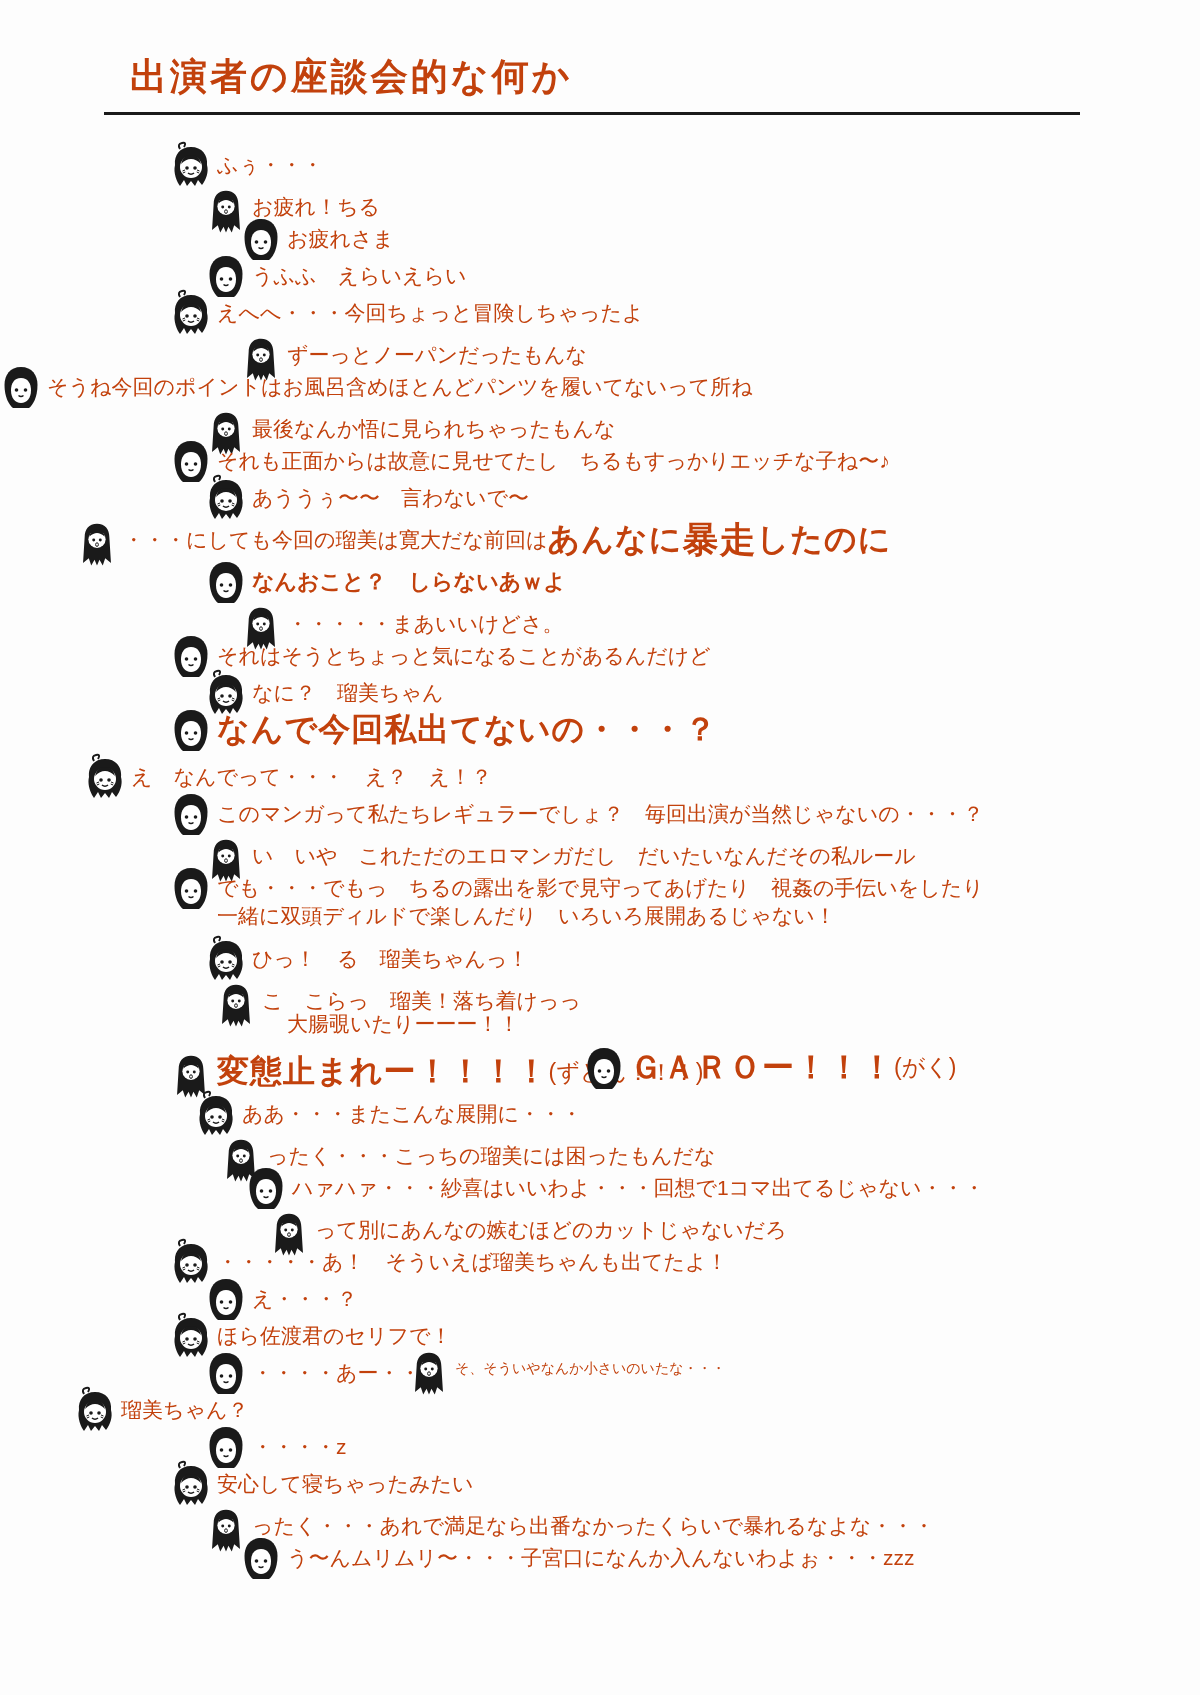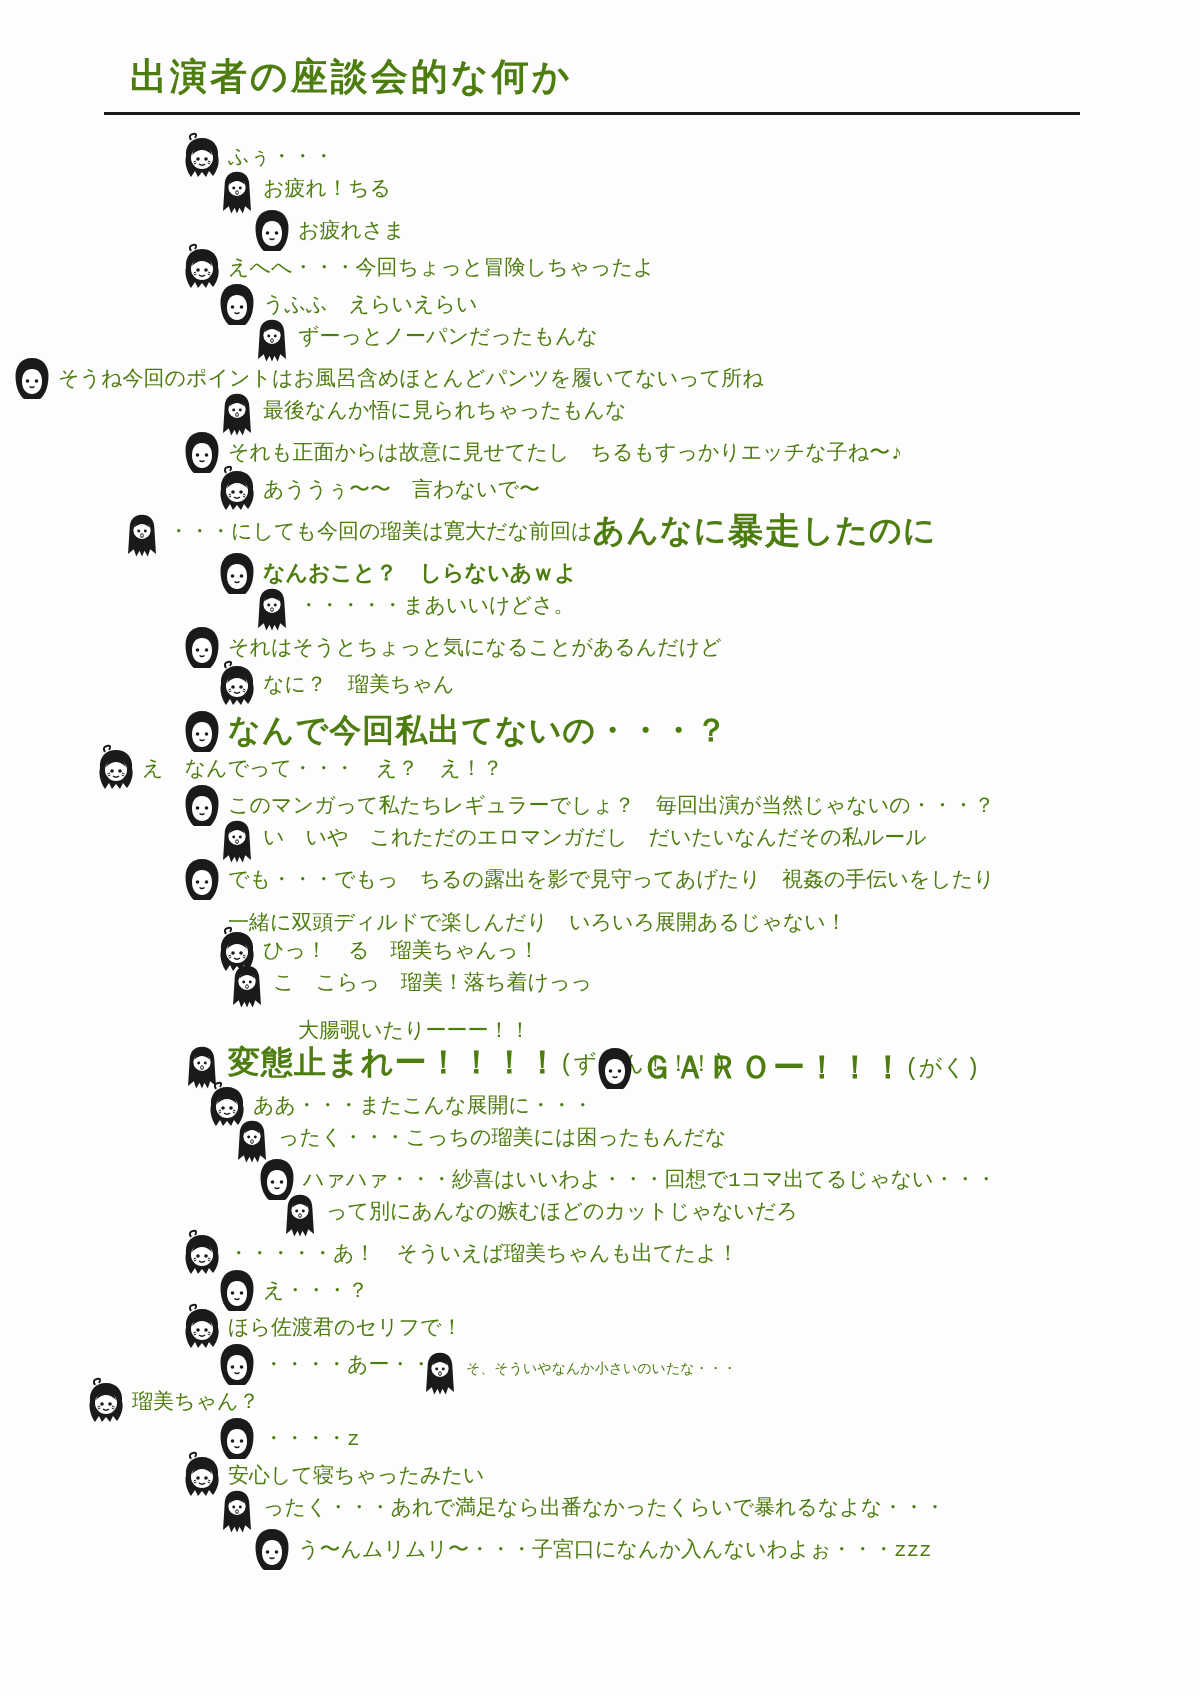--- a/index.html
+++ b/index.html
@@ -2,41 +2,40 @@
 <html><head>
 <meta charset="utf-8">
 <style>
   html,body{margin:0;padding:0;background:#e8e8e8;}
   .page{
     position:relative;
     width:1200px;height:1695px;
     background:#fdfdfd;
     margin:0 auto;
     overflow:hidden;
-    font-family:Liberation Mono, monospace;
-    color:#4d7c0f;
+    font-family:Liberation Sans, sans-serif;
+    color:#c2410c;
   }
   .title{
     position:absolute;left:130px;top:52px;
     font-size:37px;font-weight:600;letter-spacing:3px;
     white-space:nowrap;
   }
   .rule{
     position:absolute;left:104px;top:112px;
     width:976px;height:3px;background:#1a1a1a;
   }
   .dialogue{
     position:absolute;left:0;top:142px;width:1200px;
   }
   .row{
     position:relative;
     height:37px;
-    display:flex;align-items:flex-end;
+    display:flex;align-items:flex-start;
     white-space:nowrap;
-    margin-left:11px;
   }
   .row.tall{height:47px;}
   .row.cont{height:34px;}
   .group{display:inline-flex;align-items:center;}
   .extra{position:absolute;top:50%;transform:translateY(-50%);}
   .face{width:42px;flex:0 0 42px;margin-right:5px;position:relative;}
   .face svg{display:block;overflow:visible;}
   .t-normal{font-size:21px;}
   .t-bold{font-size:22px;font-weight:bold;}
   .t-big{font-size:32px;font-weight:bold;letter-spacing:1px;}
@@ -92,52 +91,52 @@
               <path d="M21 3 C10 3 4.5 11 4.5 21 C4.5 33 9 41 13 44 L29 44 C33 41 37.5 33 37.5 21 C37.5 11 32 3 21 3 Z" fill="#1a1a1a"></path>
               <path d="M21 14 C14 14 11 19.5 11 26.5 C11 34 15 39 21 39 C27 39 31 34 31 26.5 C31 19.5 28 14 21 14 Z" fill="#fff"></path>
               <circle cx="16.5" cy="26" r="1.8" fill="#1a1a1a"></circle>
               <circle cx="25.5" cy="26" r="1.8" fill="#1a1a1a"></circle>
               <path d="M18.5 31.5 Q21 33.5 23.5 31.5" fill="none" stroke="#1a1a1a" stroke-width="1.5"></path>
             </svg>
           </span>
           <span class="seg t-normal">お疲れさま</span>
         </span>
       </div>
+      <div class="row" style="padding-left: 205px;">
+        <span class="group">
+          <span class="face">
+            <svg width="42" height="46" viewBox="0 0 42 46">
+              <path d="M21 3 C10 3 4.5 11 4.5 21 C4.5 33 9 41 13 44 L29 44 C33 41 37.5 33 37.5 21 C37.5 11 32 3 21 3 Z" fill="#1a1a1a"></path>
+              <path d="M21 14 C14 14 11 19.5 11 26.5 C11 34 15 39 21 39 C27 39 31 34 31 26.5 C31 19.5 28 14 21 14 Z" fill="#fff"></path>
+              <circle cx="16.5" cy="26" r="1.8" fill="#1a1a1a"></circle>
+              <circle cx="25.5" cy="26" r="1.8" fill="#1a1a1a"></circle>
+              <path d="M18.5 31.5 Q21 33.5 23.5 31.5" fill="none" stroke="#1a1a1a" stroke-width="1.5"></path>
+            </svg>
+          </span>
+          <span class="seg t-normal">うふふ　えらいえらい</span>
+        </span>
+      </div>
       <div class="row" style="padding-left: 170px;">
         <span class="group">
           <span class="face">
             <svg width="42" height="46" viewBox="0 0 42 46">
               <path d="M10 7 Q7 2 12 1 Q17 0 14 5" fill="none" stroke="#1a1a1a" stroke-width="2"></path>
               <path d="M21 5 C10 5 4 13 5 23 C3 31 7 40 10 44 L14 38 L17 44 L21 39 L25 44 L28 38 L32 43 C36 38 39 30 37 23 C38 13 32 5 21 5 Z" fill="#1a1a1a"></path>
               <circle cx="21" cy="25" r="11" fill="#fff"></circle>
               <path d="M11 22 Q13 13 21 13 Q29 13 31 22 Q26 17 21 17 Q16 17 11 22 Z" fill="#1a1a1a"></path>
               <circle cx="17" cy="26" r="1.8" fill="#1a1a1a"></circle>
               <circle cx="25" cy="26" r="1.8" fill="#1a1a1a"></circle>
               <path d="M18 31 Q21 33.5 24 31" fill="none" stroke="#1a1a1a" stroke-width="1.6"></path>
               <path d="M12.5 29 L15 28 M12.8 31 L15.3 30" stroke="#1a1a1a" stroke-width="1"></path>
               <path d="M27 28 L29.5 29 M26.7 30 L29.2 31" stroke="#1a1a1a" stroke-width="1"></path>
             </svg>
           </span>
           <span class="seg t-normal">えへへ・・・今回ちょっと冒険しちゃったよ</span>
         </span>
       </div>
-      <div class="row" style="padding-left: 205px;">
-        <span class="group">
-          <span class="face">
-            <svg width="42" height="46" viewBox="0 0 42 46">
-              <path d="M21 3 C10 3 4.5 11 4.5 21 C4.5 33 9 41 13 44 L29 44 C33 41 37.5 33 37.5 21 C37.5 11 32 3 21 3 Z" fill="#1a1a1a"></path>
-              <path d="M21 14 C14 14 11 19.5 11 26.5 C11 34 15 39 21 39 C27 39 31 34 31 26.5 C31 19.5 28 14 21 14 Z" fill="#fff"></path>
-              <circle cx="16.5" cy="26" r="1.8" fill="#1a1a1a"></circle>
-              <circle cx="25.5" cy="26" r="1.8" fill="#1a1a1a"></circle>
-              <path d="M18.5 31.5 Q21 33.5 23.5 31.5" fill="none" stroke="#1a1a1a" stroke-width="1.5"></path>
-            </svg>
-          </span>
-          <span class="seg t-normal">うふふ　えらいえらい</span>
-        </span>
-      </div>
       <div class="row" style="padding-left: 240px;">
         <span class="group">
           <span class="face">
             <svg width="42" height="46" viewBox="0 0 42 56" style="margin-top:10px">
               <path d="M21 2 C11 2 6 9 6 18 L4 50 L11 44 L14 53 L18 46 L21 53 L24 46 L28 53 L31 44 L38 50 L36 18 C36 9 31 2 21 2 Z" fill="#1a1a1a"></path>
               <circle cx="21" cy="21" r="10.5" fill="#fff"></circle>
               <path d="M11.5 18 Q13.5 9 21 9 Q28.5 9 30.5 18 Q25.5 13.5 21 13.5 Q16.5 13.5 11.5 18 Z" fill="#1a1a1a"></path>
               <circle cx="17" cy="22" r="1.8" fill="#1a1a1a"></circle>
               <circle cx="25" cy="22" r="1.8" fill="#1a1a1a"></circle>
               <ellipse cx="21" cy="27.5" rx="1.7" ry="2.2" fill="none" stroke="#1a1a1a" stroke-width="1.2"></ellipse>
@@ -200,21 +199,21 @@
               <circle cx="17" cy="26" r="1.8" fill="#1a1a1a"></circle>
               <circle cx="25" cy="26" r="1.8" fill="#1a1a1a"></circle>
               <path d="M18 31 Q21 33.5 24 31" fill="none" stroke="#1a1a1a" stroke-width="1.6"></path>
               <path d="M12.5 29 L15 28 M12.8 31 L15.3 30" stroke="#1a1a1a" stroke-width="1"></path>
               <path d="M27 28 L29.5 29 M26.7 30 L29.2 31" stroke="#1a1a1a" stroke-width="1"></path>
             </svg>
           </span>
           <span class="seg t-normal">あううぅ〜〜　言わないで〜</span>
         </span>
       </div>
-      <div class="row tall" style="padding-left: 110px;">
+      <div class="row tall" style="padding-left: 76px;">
         <span class="group">
           <span class="face">
             <svg width="42" height="46" viewBox="0 0 42 56" style="margin-top:10px">
               <path d="M21 2 C11 2 6 9 6 18 L4 50 L11 44 L14 53 L18 46 L21 53 L24 46 L28 53 L31 44 L38 50 L36 18 C36 9 31 2 21 2 Z" fill="#1a1a1a"></path>
               <circle cx="21" cy="21" r="10.5" fill="#fff"></circle>
               <path d="M11.5 18 Q13.5 9 21 9 Q28.5 9 30.5 18 Q25.5 13.5 21 13.5 Q16.5 13.5 11.5 18 Z" fill="#1a1a1a"></path>
               <circle cx="17" cy="22" r="1.8" fill="#1a1a1a"></circle>
               <circle cx="25" cy="22" r="1.8" fill="#1a1a1a"></circle>
               <ellipse cx="21" cy="27.5" rx="1.7" ry="2.2" fill="none" stroke="#1a1a1a" stroke-width="1.2"></ellipse>
             </svg>

